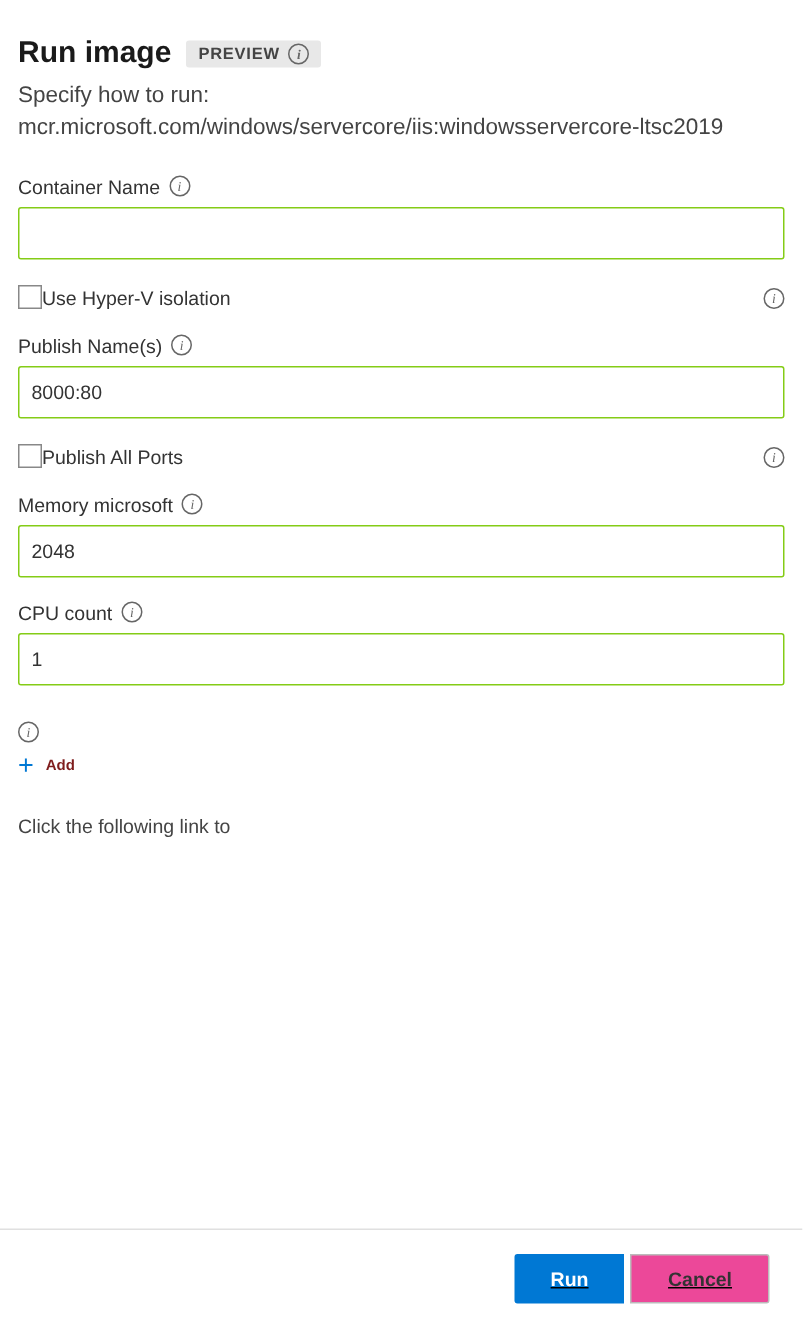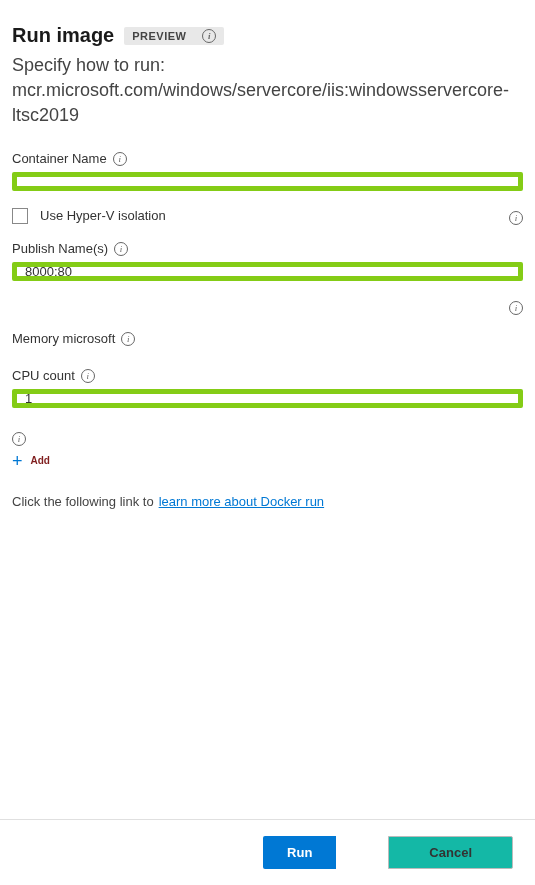--- a/index.html
+++ b/index.html
@@ -33,21 +33,21 @@
 
     .title {
       font-size: 20px;
       font-weight: 700;
       color: #1a1a1a;
     }
 
     .preview-badge {
       display: inline-flex;
       align-items: center;
-      gap: 16px;
+      gap: 6px;
       background: #e8e8e8;
       border-radius: 2px;
       padding: 2px 8px;
       font-size: 11px;
       font-weight: 600;
       color: #444;
       letter-spacing: 0.5px;
     }
 
     .info-icon {
@@ -60,60 +60,60 @@
       border: 1.5px solid #666;
       font-size: 9px;
       color: #666;
       cursor: pointer;
       flex-shrink: 0;
       font-style: italic;
       font-family: Georgia, serif;
     }
 
     .subtitle {
-      font-size: 18px;
+      font-size: 15px;
       color: #444;
       margin-bottom: 22px;
       line-height: 1.4;
     }
 
     .form-section {
       margin-bottom: 16px;
     }
 
     .field-label {
       display: flex;
-      align-items: flex-end;
+      align-items: flex-start;
       gap: 6px;
       font-size: 13px;
       color: #333;
       margin-bottom: 6px;
     }
 
     .text-input {
       width: 100%;
-      height: 19px;
-      border: 5px solid #84cc16;
+      height: 35px;
+      border: 1px solid #84cc16;
       border-radius: 2px;
       padding: 0 8px;
       font-size: 13px;
       color: #333;
       outline: none;
     }
 
     .checkbox-row {
       display: flex;
       align-items: center;
       margin-bottom: 16px;
     }
 
     .checkbox-row-inner {
       display: flex;
       align-items: center;
-      gap: 12px;
+      gap: 0;
       flex: 1;
     }
 
     .checkbox-box {
       width: 16px;
       height: 16px;
       border: 1.5px solid #888;
       background: #fff;
       flex-shrink: 0;
       cursor: pointer;
@@ -166,47 +166,47 @@
       cursor: pointer;
     }
 
     .footer {
       position: absolute;
       bottom: 0;
       left: 0;
       right: 0;
       display: flex;
       justify-content: flex-end;
-      gap: 16px;
+      gap: 4px;
       padding: 16px 22px;
       border-top: 1px solid #e0e0e0;
       background: #fff;
+      text-decoration: underline;
     }
 
     .btn-run {
       background: #0078d4;
       color: #fff;
       border: none;
       padding: 8px 24px;
       font-size: 13px;
       font-weight: 600;
       cursor: pointer;
       border-radius: 2px 0 0 2px;
     }
 
     .btn-cancel {
-      background: #14b8a6;
+      background: #ec4899;
       color: #333;
       border: 1px solid #bbb;
-      padding: 8px 40px;
+      padding: 8px 24px;
       font-size: 13px;
       font-weight: 600;
       cursor: pointer;
       border-radius: 0 2px 2px 0;
-      margin-left: 36px;
     }
   </style>
 </head>
 <body>
 
 <div class="container">
 
   <div class="header-row">
     <span class="title">Run image</span>
     <span class="preview-badge">
@@ -239,30 +239,35 @@
 
   <div class="form-section">
     <div class="field-label">
       <span>Publish Name(s)</span>
       <span class="info-icon">i</span>
     </div>
     <input class="text-input" type="text" value="8000:80" style="">
   </div>
 
   <div class="checkbox-row">
+    <div class="checkbox-row-inner">
+      <div class="checkbox-box"></div>
+      <span class="checkbox-label">Publish All Ports</span>
+    </div>
     <span class="checkbox-info">
       <span class="info-icon">i</span>
     </span>
   </div>
 
   <div class="form-section">
     <div class="field-label">
       <span>Memory microsoft</span>
       <span class="info-icon">i</span>
     </div>
+    <input class="text-input" type="text" value="2048" style="">
   </div>
 
   <div class="form-section">
     <div class="field-label">
       <span>CPU count</span>
       <span class="info-icon">i</span>
     </div>
     <input class="text-input" type="text" value="1" style="">
   </div>
 
@@ -271,20 +276,19 @@
       <span class="info-icon">i</span>
     </div>
     <div class="add-row">
       <span class="add-icon">+</span>
       <span class="add-label">Add</span>
     </div>
   </div>
 
   <div class="click-text">
     <span>Click the following link to</span>
-    <span class="link">learn more about Docker run</span>
   </div>
 </div>
 
 <div class="footer">
   <button class="btn-run">Run</button>
   <button class="btn-cancel">Cancel</button>
 </div>
 
 </body></html>

